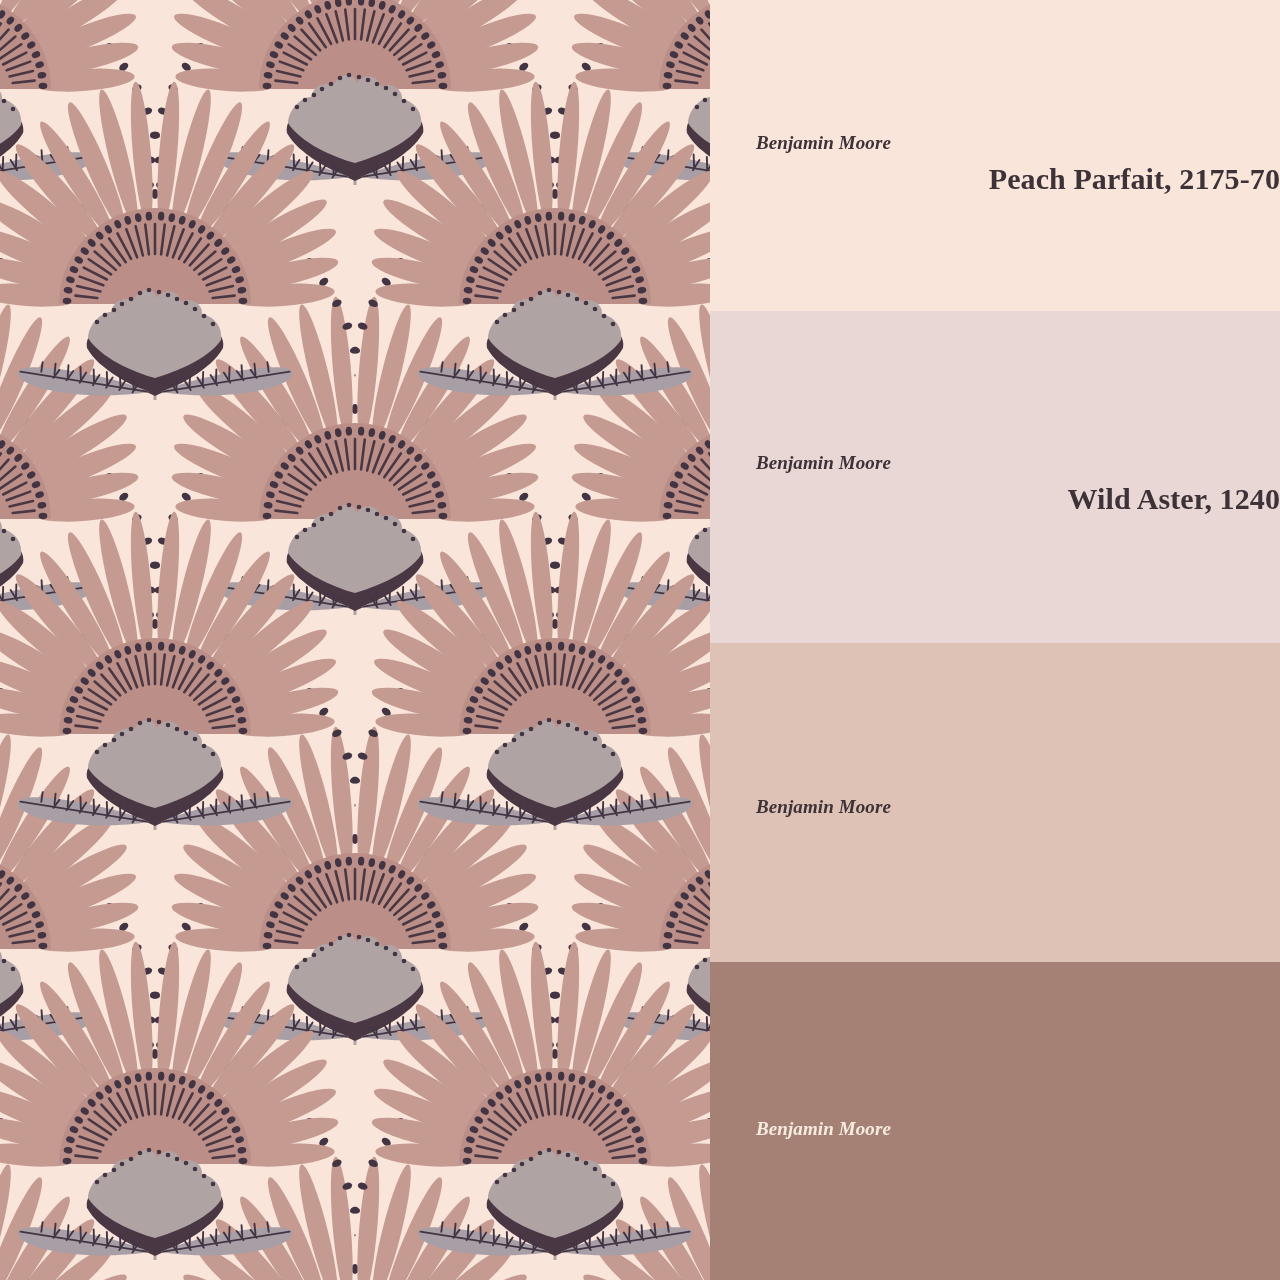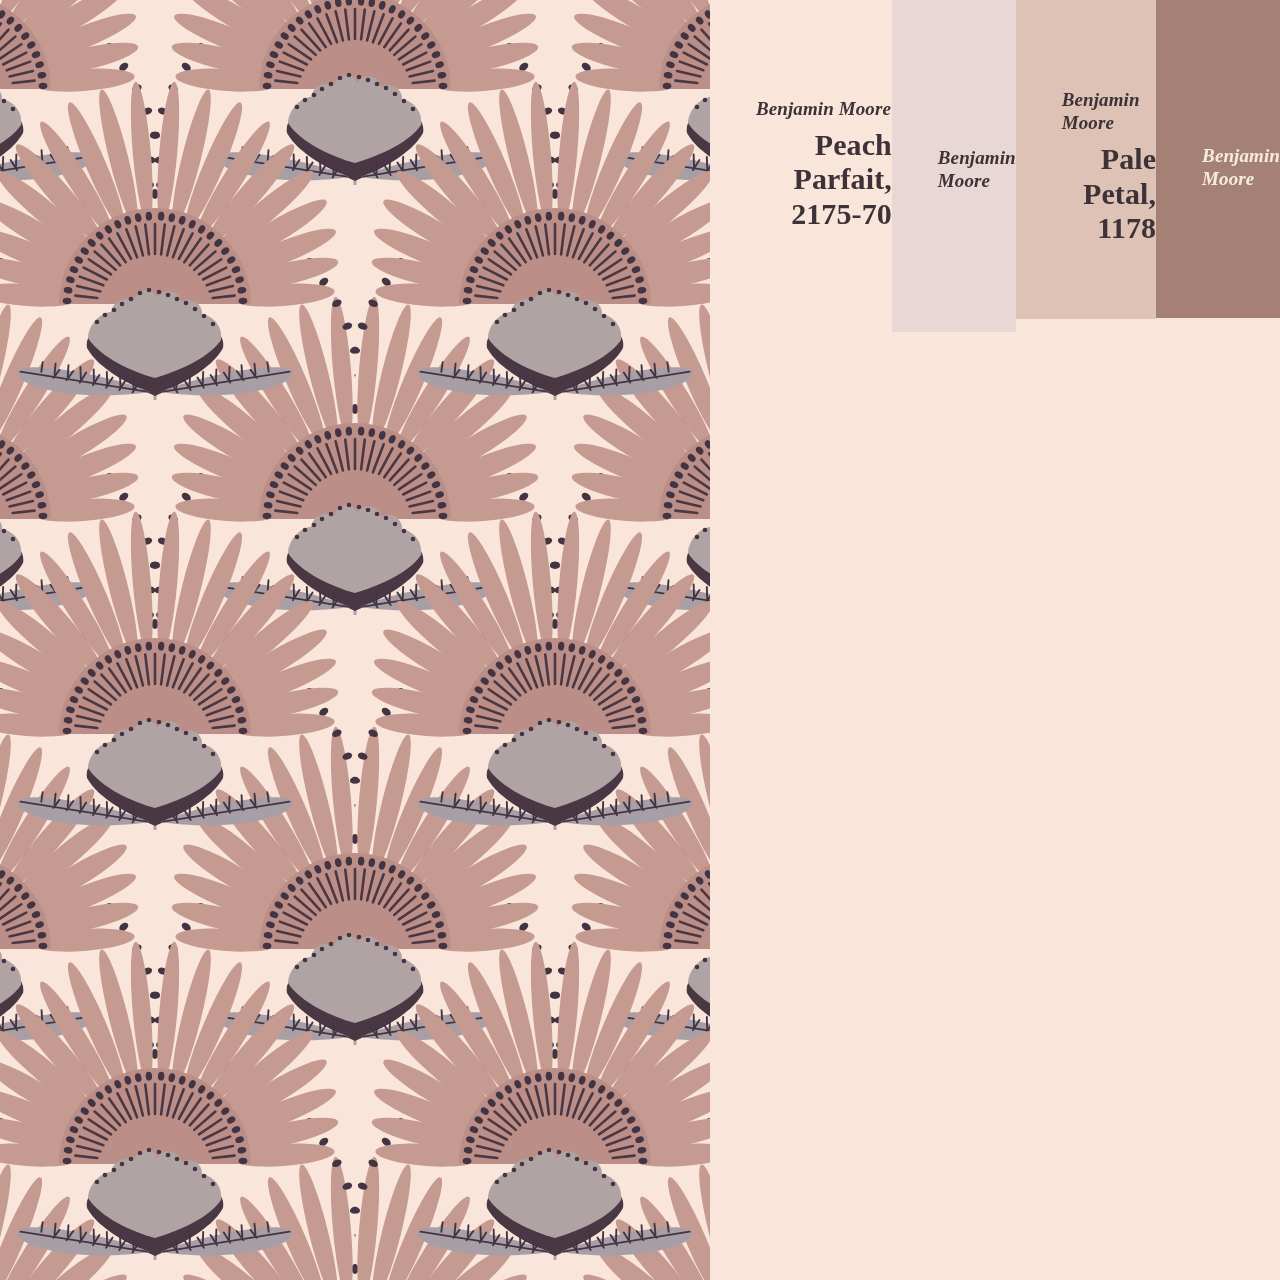--- a/index.html
+++ b/index.html
@@ -32,20 +32,21 @@
     width: 710px;
     height: 1280px;
   }
   
   #swatch-column {
     position: relative;
     width: 570px;
     height: 1280px;
     flex: 0 0 570px;
     display: flex;
+    flex-direction: column;
   }
   .swatch {
     position: relative;
     box-sizing: border-box;
     padding-left: 46px;
     display: flex;
     flex-direction: column;
     justify-content: center;
   }
   .swatch-brand {
@@ -519,27 +520,27 @@
     <div class="swatch" id="swatch-0" style="background-color: rgb(250, 229, 218); color: rgb(60, 50, 56);">
       <div class="swatch-text">
         <div class="swatch-brand">Benjamin Moore</div>
         <div class="swatch-name">Peach Parfait, 2175-70</div>
       </div>
     </div>
 
     <div class="swatch" id="swatch-1" style="background-color: rgb(232, 215, 212); color: rgb(60, 50, 56);">
       <div class="swatch-text">
         <div class="swatch-brand">Benjamin Moore</div>
+        <div class="swatch-name">Wild Aster, 1240</div>
       </div>
     </div>
 
     <div class="swatch" id="swatch-2" style="background-color: rgb(221, 194, 181); color: rgb(60, 50, 56);">
       <div class="swatch-text">
         <div class="swatch-brand">Benjamin Moore</div>
-        <div class="swatch-name">Pale Petal, 1178</div>
       </div>
     </div>
 
     <div class="swatch" id="swatch-3" style="background-color: rgb(165, 128, 117); color: rgb(247, 236, 223);">
       <div class="swatch-text">
         <div class="swatch-brand">Benjamin Moore</div>
       </div>
     </div>
 
   </div>

